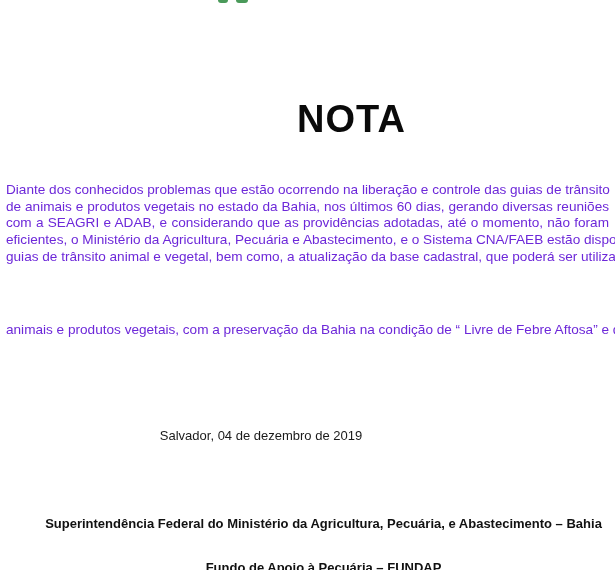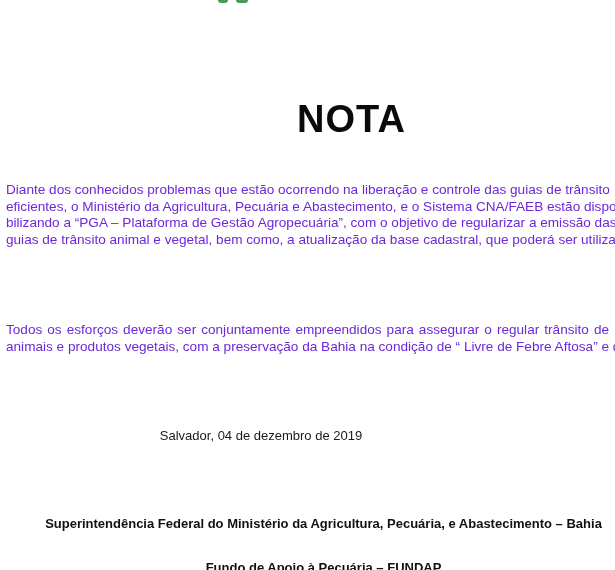--- a/index.html
+++ b/index.html
@@ -86,26 +86,26 @@
 
 <div class="logo-fragment">
   <span style="left:0;width:10px;"></span>
   <span style="left:18px;width:12px;"></span>
 </div>
 
 <h1 class="title" style="margin:0;">NOTA</h1>
 
 <div class="para para1">
   <span class="line">Diante dos conhecidos problemas que estão ocorrendo na liberação e controle das guias de trânsito</span>
+  <span class="line">de animais e produtos vegetais no estado da Bahia, nos últimos 60 dias, gerando diversas reuniões</span>
+  <span class="line">com a SEAGRI e ADAB, e considerando que as providências adotadas, até o momento, não foram</span>
   <span class="line">eficientes, o Ministério da Agricultura, Pecuária e Abastecimento,  e o Sistema CNA/FAEB estão disponi-</span>
-  <span class="line">bilizando a “PGA – Plataforma de Gestão Agropecuária”, com o objetivo de regularizar a emissão das</span>
   <span class="line">guias de trânsito animal e vegetal, bem como, a atualização da base cadastral, que poderá ser utilizada</span>
 </div>
 
 <div class="para para2">
-  <span class="line">Todos os esforços deverão ser conjuntamente empreendidos para assegurar o regular trânsito de</span>
   <span class="line">animais e produtos vegetais, com a preservação da Bahia na condição de “ Livre de Febre Aftosa” e da</span>
 </div>
 
 <div class="date">Salvador, 04 de dezembro de 2019</div>
 
 <div class="signature sig1">Superintendência Federal do Ministério da Agricultura, Pecuária, e Abastecimento – Bahia</div>
 <div class="signature sig2">Fundo de Apoio à Pecuária – FUNDAP</div>
 
 </body></html>

